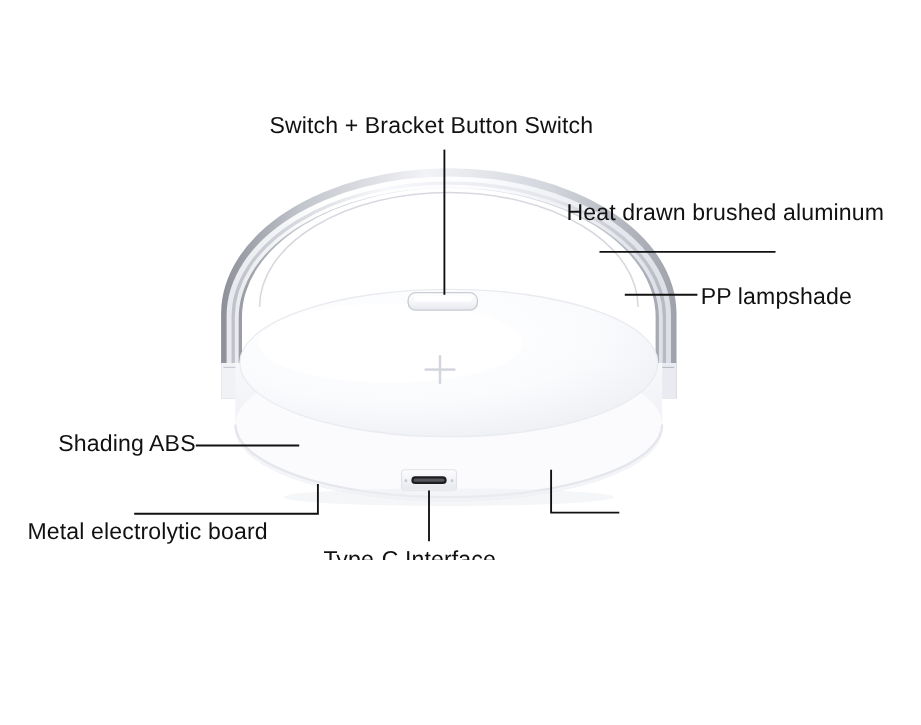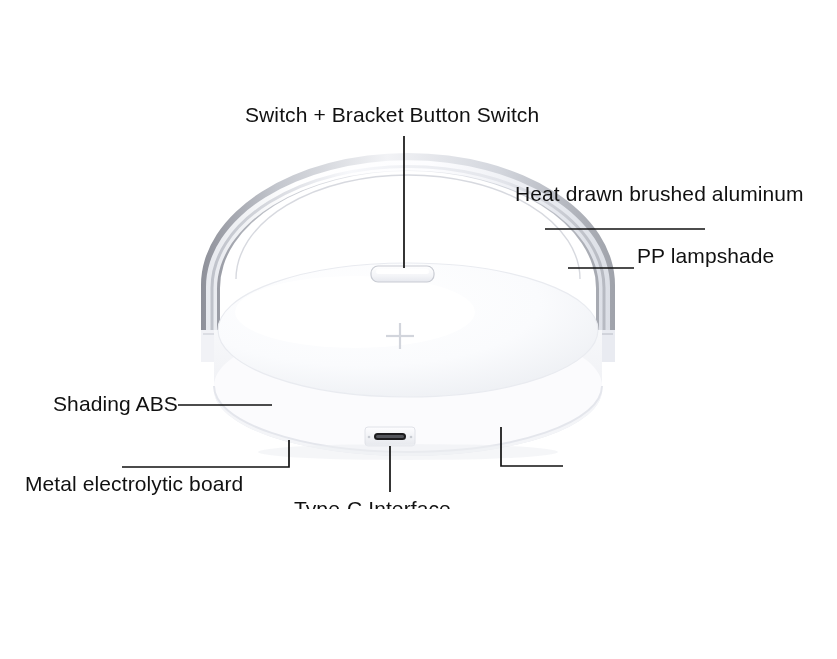--- a/index.html
+++ b/index.html
@@ -28,21 +28,21 @@
     position: absolute;
     font-family: "Liberation Sans", sans-serif;
     font-size: 21px;
     line-height: 1.1;
     color: #111111;
     white-space: nowrap;
     letter-spacing: 0.1px;
   }
   .lbl-switch      { left: 245px; top: 103px; }
   .lbl-heat        { left: 515px; top: 182px; }
-  .lbl-pp          { left: 637px; top: 244px; }
+  .lbl-pp          { left: 637px; top: 258px; }
   .lbl-shading     { left: 53px;  top: 392px; }
   .lbl-metal       { left: 25px;  top: 472px; }
   .lbl-typec       { left: 294px; top: 497px; }
   .lbl-silicone    { left: 568px; top: 457px; }
 </style>
 </head>
 <body>
 
 <div id="diagram-root">
 

